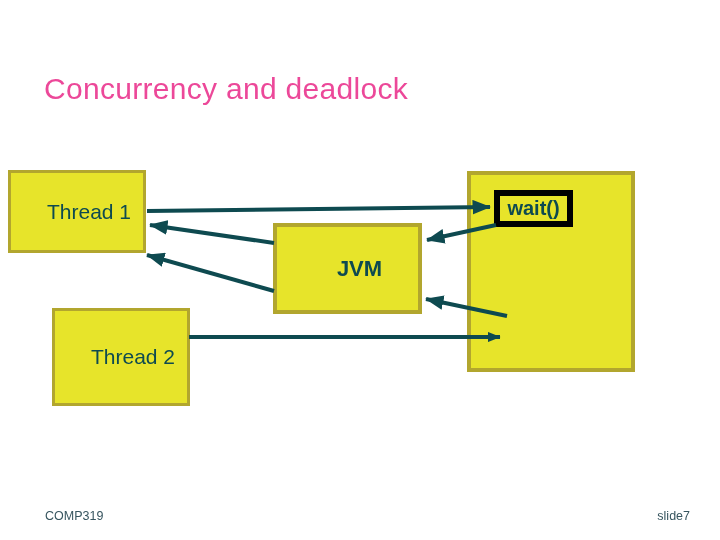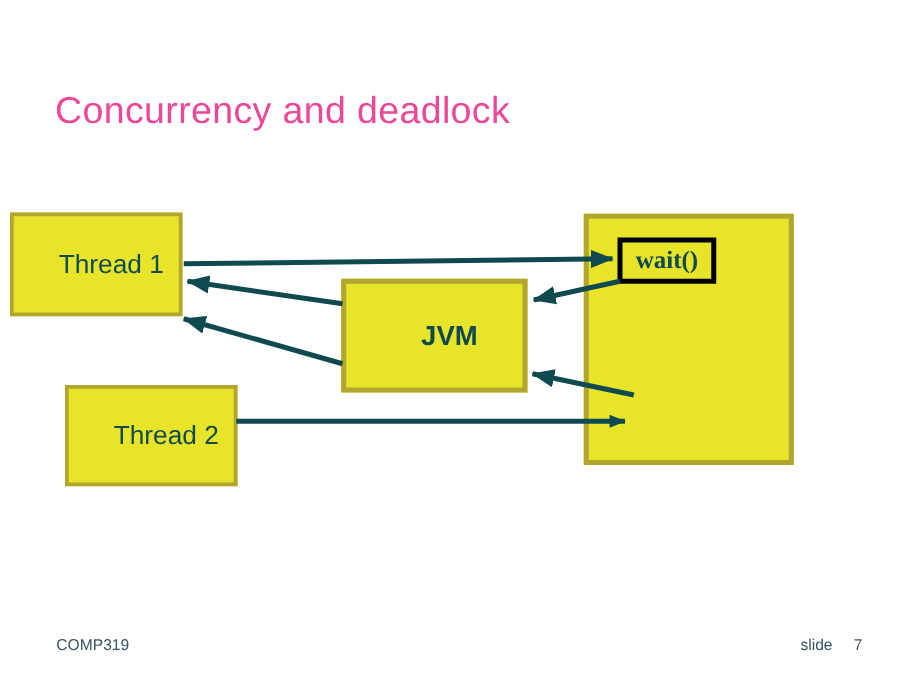--- a/index.html
+++ b/index.html
@@ -12,39 +12,39 @@
     font-size:30px; font-weight:400; color:#ec4899; letter-spacing:.3px;
   }
   .node {
     position:absolute; box-sizing:border-box;
     background:#e7e42a; border:3px solid #b2a62e;
     display:flex; align-items:center; justify-content:center;
     color:#0e4a50;
     padding-left:24px;
   }
   .node-thread1 { left:8px;  top:170px; width:138px; height:83px; font-size:21px; }
-  .node-thread2 { left:52px; top:308px; width:138px; height:81px; font-size:21px; }
+  .node-thread2 { left:52px; top:308px; width:138px; height:98px; font-size:21px; }
   .node-jvm     { left:273px; top:223px; width:149px; height:91px;
                   font-size:22px; font-weight:bold; border-width:4px; }
   .node-monitor { left:467px; top:171px; width:168px; height:201px; border-width:4px; }
   .inner-rect {
     position:absolute; box-sizing:border-box; background:transparent;
-    border:4px solid #000000; color:#0e4a50; font-weight:bold; font-size:20px;
-    display:flex; align-items:center; justify-content:center; z-index:3;font-family:Liberation Serif, serif;
+    border:6px solid #000000; color:#0e4a50; font-weight:bold; font-size:20px;
+    display:flex; align-items:center; justify-content:center; z-index:3;
   }
   .rect-wait   { left:494px; top:190px; width:79px; height:37px; }
   .rect-notify { left:505px; top:314px; width:99px; height:37px; }
   .arrows { position:absolute; left:0; top:0; z-index:5; pointer-events:none; }
   .footer {
     position:absolute; left:0; right:0; top:509px; height:20px;
     font-size:12.5px; color:#37555f;
   }
   .footer-course { position:absolute; left:45px; top:0; }
   .footer-copy   { position:absolute; left:40px; right:0; top:0; text-align:center; }
-  .footer-page   { position:absolute; right:30px; top:0; display:flex; gap:17px; }
+  .footer-page   { position:absolute; right:30px; top:0; display:flex; gap:0; }
 </style>
 </head>
 <body>
 
 <div class="slide">
 
   <h1 class="slide-title">Concurrency and deadlock</h1>
 
   <div class="node node-thread1">
     <span>Thread 1</span>

